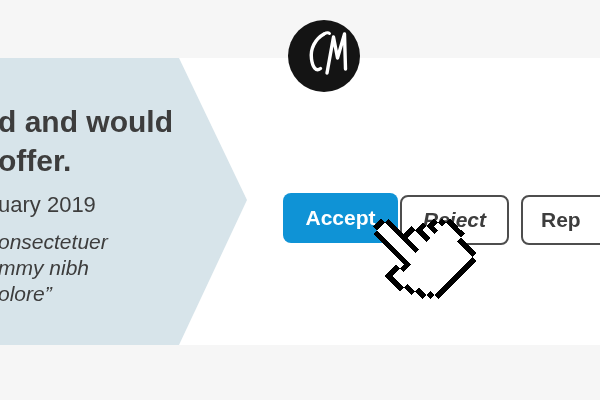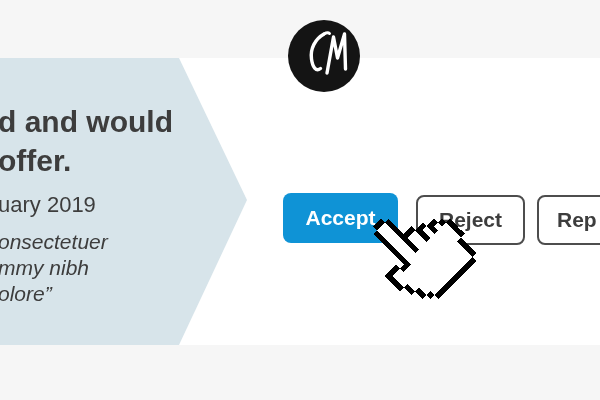--- a/index.html
+++ b/index.html
@@ -23,23 +23,23 @@
   .t-date{position:absolute;left:-2px;top:192px;font-size:22px;color:var(--text);white-space:nowrap;}
   .t-quote{position:absolute;left:-2px;top:229px;font-size:21px;font-style:italic;line-height:26px;color:var(--text);white-space:nowrap;}
   .t-quote div{white-space:nowrap;}
   
   .logo{position:absolute;left:288px;top:20px;width:72px;height:72px;border-radius:50%;background:var(--logo-bg);display:flex;align-items:center;justify-content:center;}
   
   .r-heading{position:absolute;left:287px;top:141px;font-size:25px;font-weight:700;color:var(--text);white-space:nowrap;letter-spacing:-0.2px;}
   .btn-row{position:absolute;left:283px;top:193px;display:flex;align-items:flex-start;}
   .btn{height:50px;border-radius:8px;display:flex;align-items:center;justify-content:center;
        font-family:"Liberation Sans",sans-serif;font-size:21px;font-weight:700;cursor:pointer;}
-  .btn-primary{width:115px;background:var(--accent);color:#ffffff;border:none;margin-right:18px;}
+  .btn-primary{width:115px;background:var(--accent);color:#ffffff;border:none;margin-right:2px;}
   .btn-outline{background:var(--band-bg);color:var(--text);border:2px solid var(--btn-border);margin-top:2px;}
-  .btn-reject{width:109px;margin-right:12px;}
+  .btn-reject{width:109px;margin-right:12px;font-style:italic;}
   .btn-reply{width:115px;justify-content:flex-start;padding-left:18px;}
   .cursor-svg{position:absolute;left:320px;top:200px;width:230px;height:230px;overflow:visible;pointer-events:none;}
 </style>
 </head>
 <body>
 
 <div class="stage">
 
   <div class="band"></div>
 

